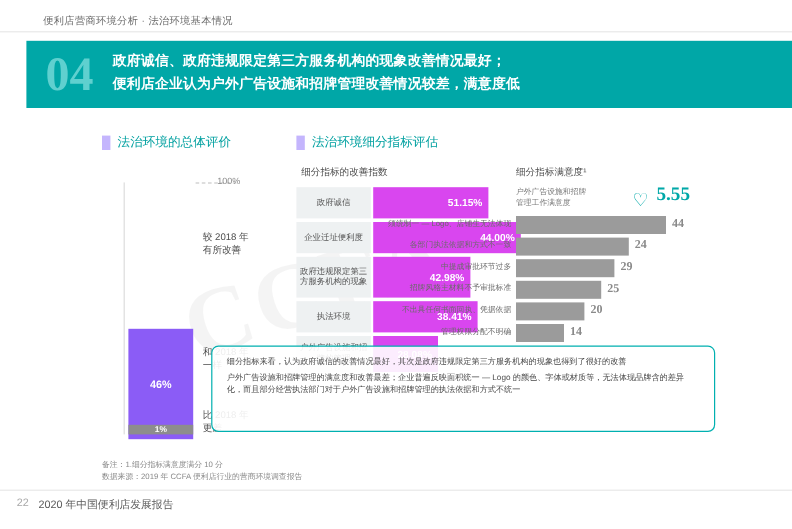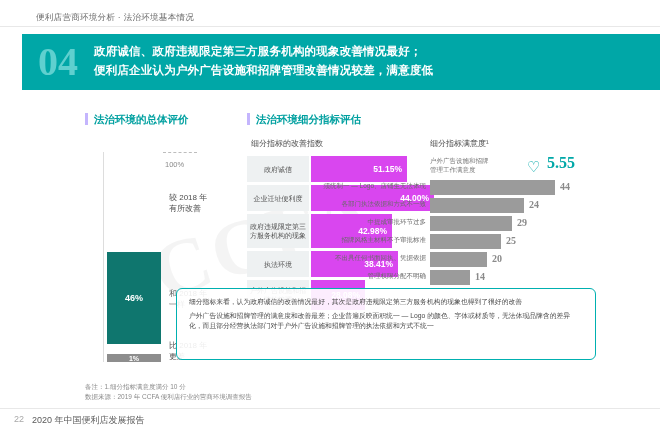--- a/index.html
+++ b/index.html
@@ -33,37 +33,37 @@
     font-family:"Liberation Serif",serif;
   }
   .band .lines{
     position:absolute;left:72px;top:8px;right:10px;
     color:#fff;font-size:11.5px;line-height:19px;font-weight:700;
     letter-spacing:.2px;
   }
 
   
   .sec-title{
-    position:absolute;font-size:10.5px;font-weight:700;color:#00a0a0;
-    padding-left:6px;border-left:3px solid #c4b5fd;line-height:12px;
+    position:absolute;font-size:10.5px;font-weight:400;color:#00a0a0;
+    padding-left:6px;border-left:7px solid #c4b5fd;line-height:12px;
   }
   #sec-left{left:85px;top:113px;}
   #sec-right{left:247px;top:113px;}
 
   
   .lbox{position:absolute;left:85px;top:140px;width:140px;height:230px;}
   .stack{position:absolute;left:22px;top:12px;width:54px;height:210px;}
   .seg{position:absolute;left:0;width:54px;display:flex;align-items:center;justify-content:center;}
   .seg span{font-size:9px;color:#fff;font-weight:700;}
   .seg-a{top:0;height:110px;background:#00a8a8;}
-  .seg-b{top:100px;height:92px;background:#0f766e;}
+  .seg-b{top:122px;height:92px;background:#8b5cf6;}
   .seg-c{top:202px;height:8px;background:#8d8d8d;}
   .seg-c span{font-size:7px;}
   .tickline{position:absolute;left:78px;width:34px;border-top:1px dashed #bdbdbd;}
-  .ticklbl{position:absolute;left:80px;font-size:7.5px;color:#8a8a8a;margin-top:14px;}
+  .ticklbl{position:absolute;left:96px;font-size:7.5px;color:#8a8a8a;}
   .catlbl{position:absolute;left:84px;font-size:8px;color:#4d4d4d;line-height:11px;}
   .axis-v{position:absolute;left:18px;top:12px;width:1px;height:210px;background:#ddd;}
 
   
   .rbox{position:absolute;left:247px;top:136px;width:392px;height:240px;}
   .col-h{position:absolute;font-size:8px;color:#4d4d4d;}
   #colh1{left:4px;top:2px;}
   #colh2{left:183px;top:2px;}
 
   .rows{position:absolute;left:0;top:20px;width:175px;}

